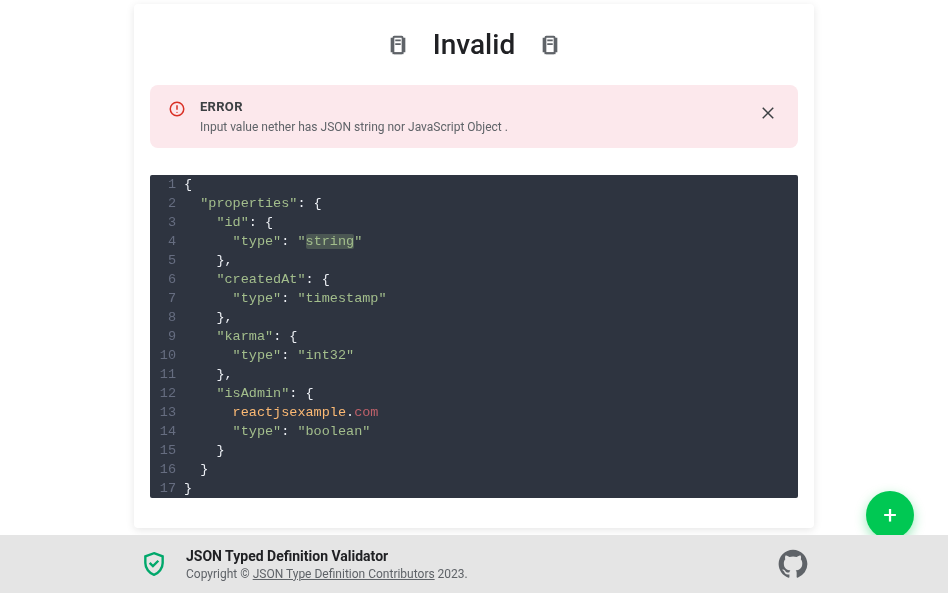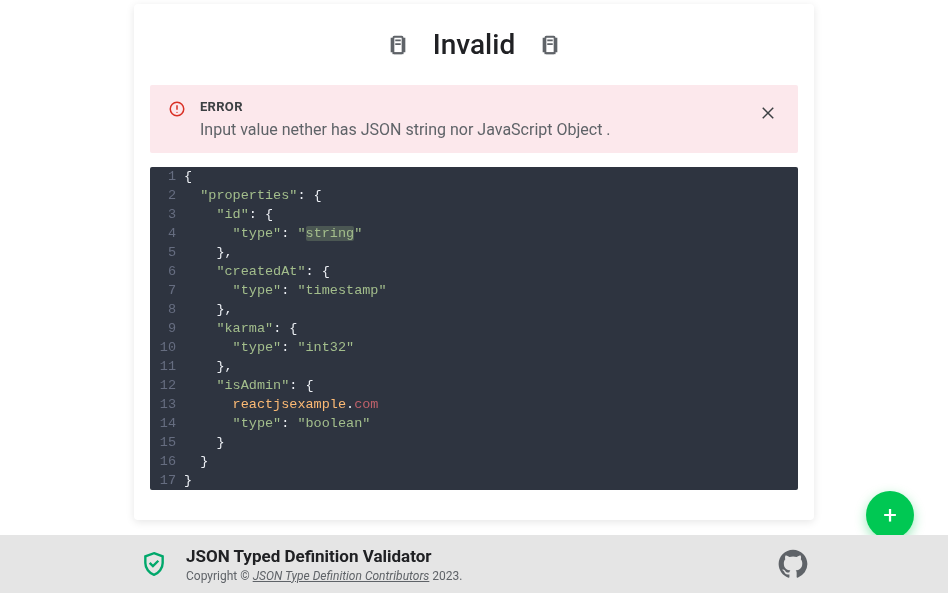--- a/index.html
+++ b/index.html
@@ -42,25 +42,25 @@
       align-items: center;
       justify-content: center;
     }
     .alarm-icon svg {
       width: 22px;
       height: 22px;
       fill: #5f6368;
     }
     .error-banner {
       background: #fce8ec;
-      border-radius: 2px;
+      border-radius: 8px;
       padding: 14px 18px;
       display: flex;
       align-items: flex-start;
-      margin-bottom: 14px;
+      margin-bottom: 27px;
       position: relative;
     }
     .error-icon {
       width: 20px;
       height: 20px;
       flex-shrink: 0;
       margin-right: 12px;
       margin-top: 1px;
     }
     .error-icon svg {
@@ -71,21 +71,21 @@
       flex: 1;
     }
     .error-title {
       font-size: 13px;
       font-weight: 700;
       color: #3c4043;
       letter-spacing: 0.3px;
       margin-bottom: 6px;
     }
     .error-message {
-      font-size: 16px;
+      font-size: 12px;
       color: #5f6368;
     }
     .close-btn {
       position: absolute;
       right: 18px;
       top: 16px;
       width: 24px;
       height: 24px;
       display: flex;
       align-items: center;
@@ -167,33 +167,32 @@
       justify-content: center;
     }
     .footer-logo svg {
       width: 26px;
       height: 26px;
     }
     .footer-text {
       flex: 1;
     }
     .footer-title {
-      font-size: 17px;
+      font-size: 14px;
       font-weight: 700;
       color: #202124;
       margin-bottom: 3px;
     }
     .footer-copy {
       font-size: 12px;
       color: #5f6368;
     }
     .footer-copy a {
       color: #5f6368;
       text-decoration: underline;
-      font-style: italic;
     }
     .github-icon {
       width: 30px;
       height: 30px;
       cursor: pointer;
     }
     .github-icon svg {
       width: 30px;
       height: 30px;
       fill: #5f6368;

